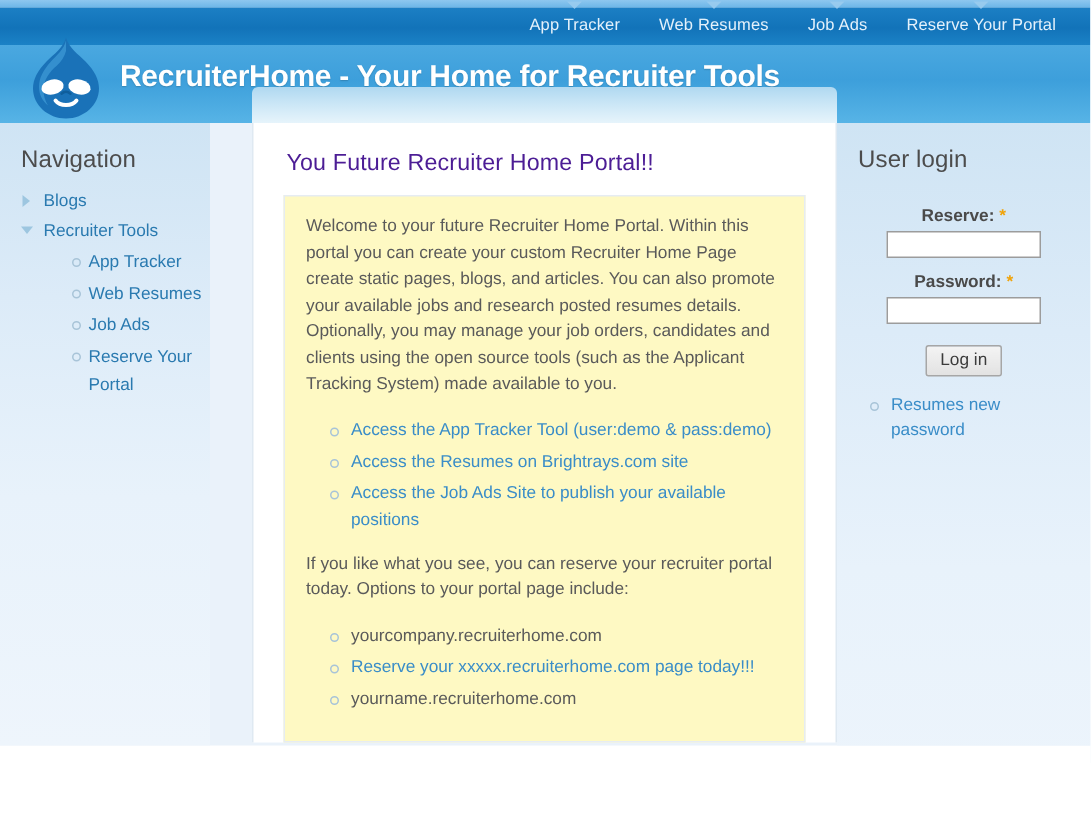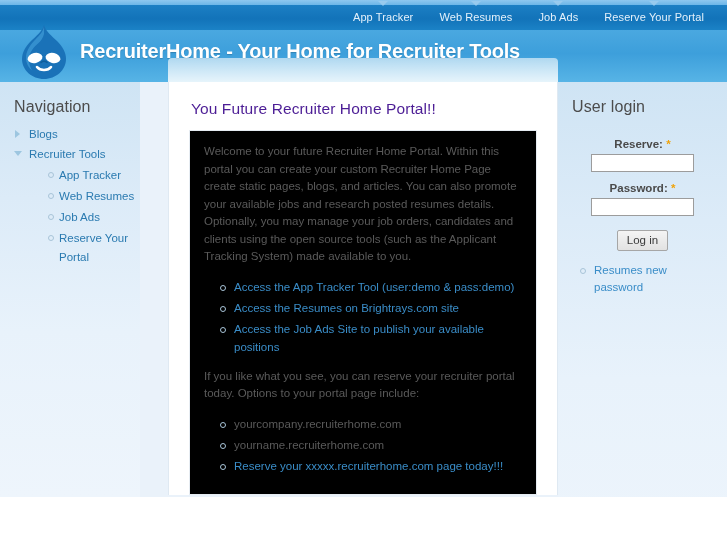--- a/index.html
+++ b/index.html
@@ -219,21 +219,21 @@
     margin: 0;
     padding: 18px 0 0 22px;
     font-size: 15.5px;
     font-weight: normal;
     color: #4c1d95;
     letter-spacing: .1px;
   }
   .node-box {
     margin: 12px 20px 0 20px;
     border: 1px solid #e6ecf2;
-    background: #000000;
+    background: #fef9c3;
     padding: 12px 14px 16px 14px;
     box-sizing: border-box;
   }
   .node-box p {
     margin: 0 0 12px 0;
     font-size: 11.5px;
     line-height: 17.5px;
     color: #5a5a5a;
   }
 
@@ -428,25 +428,25 @@
 
         <p>If you like what you see, you can reserve your recruiter portal today. Options to your portal page include:</p>
 
         <ul class="plain-list">
           <li>
             <span class="circle-mark"></span>
             <span>yourcompany.recruiterhome.com</span>
           </li>
           <li>
             <span class="circle-mark"></span>
+            <a href="#" style="color:#3a8dc8;text-decoration:none;font-size:11.5px;">Reserve your xxxxx.recruiterhome.com page today!!!</a>
+          </li>
+          <li>
+            <span class="circle-mark"></span>
             <span>yourname.recruiterhome.com</span>
-          </li>
-          <li>
-            <span class="circle-mark"></span>
-            <a href="#" style="color:#3a8dc8;text-decoration:none;font-size:11.5px;">Reserve your xxxxx.recruiterhome.com page today!!!</a>
           </li>
         </ul>
       </div>
     </div>
 
     <div class="col-right">
       <h2 class="block-title">User login</h2>
 
       <div class="login-form">
         <label class="form-label">

